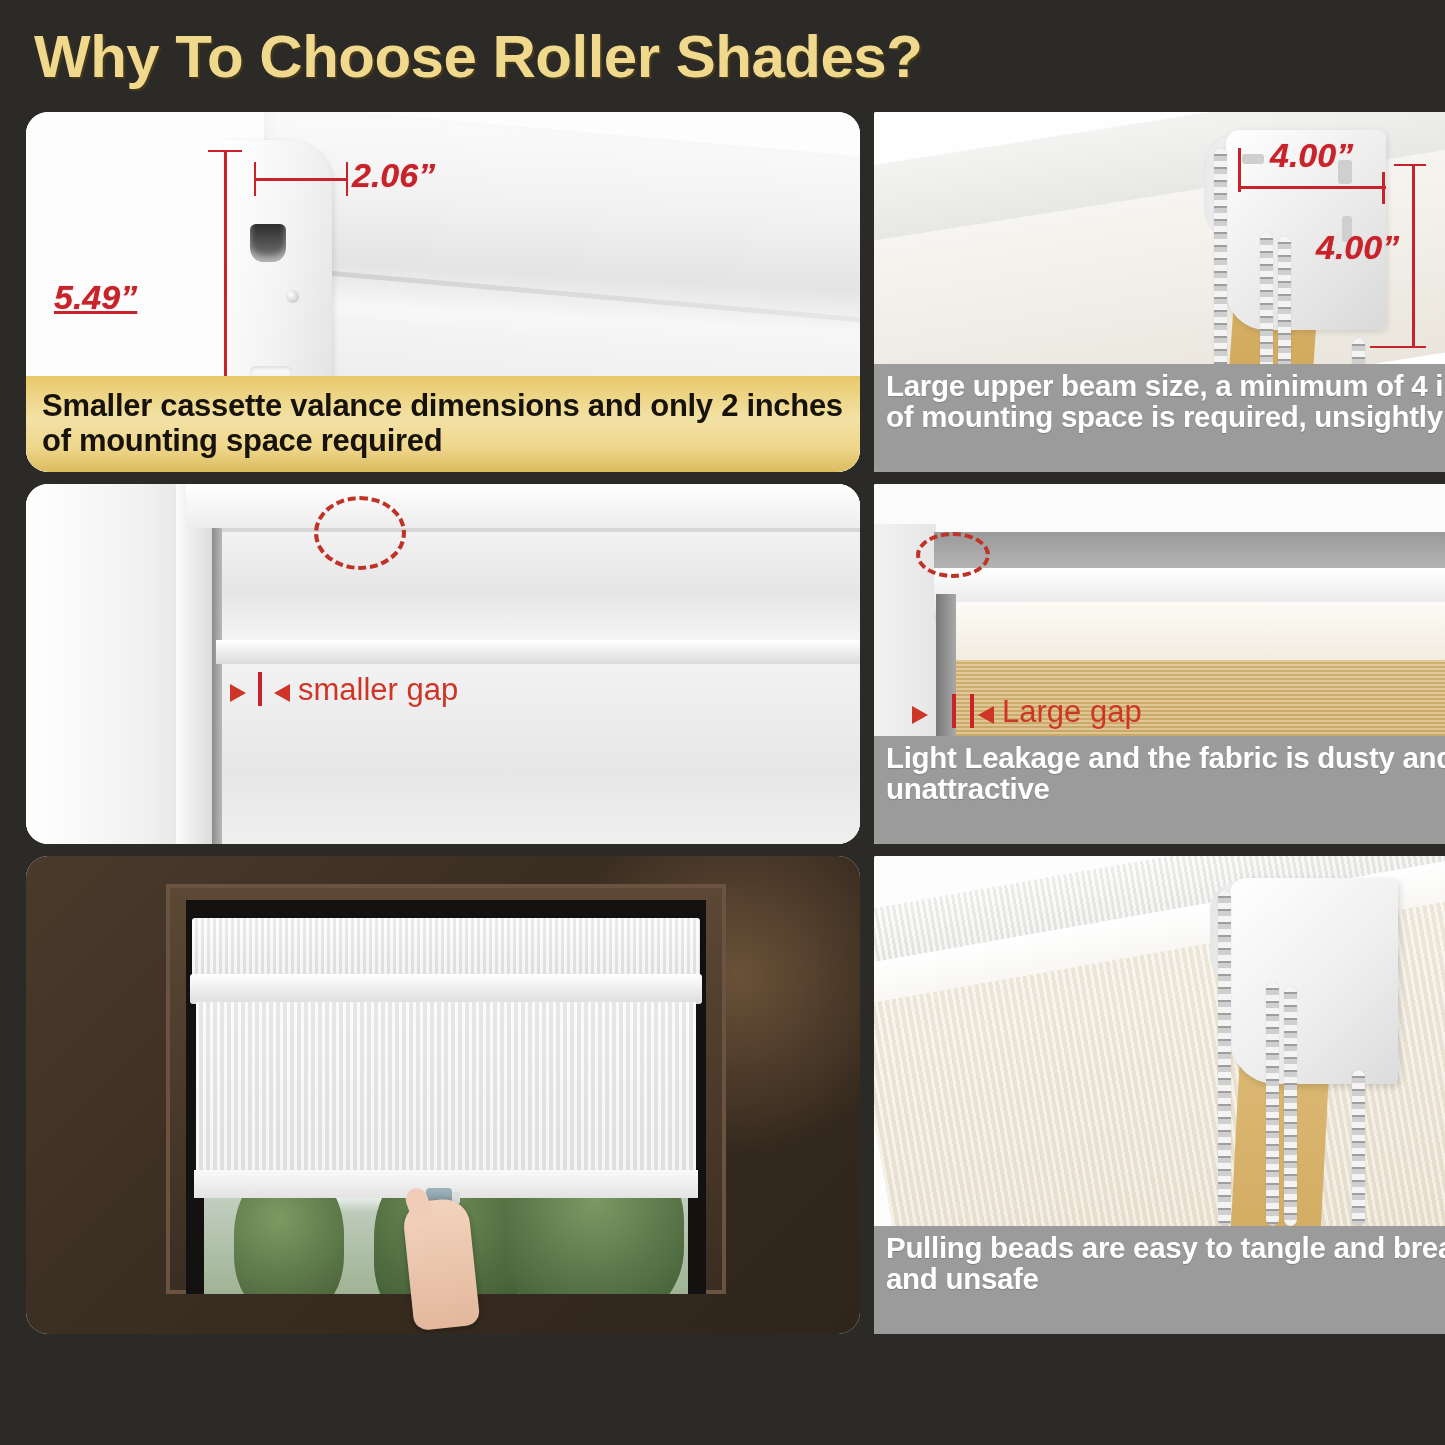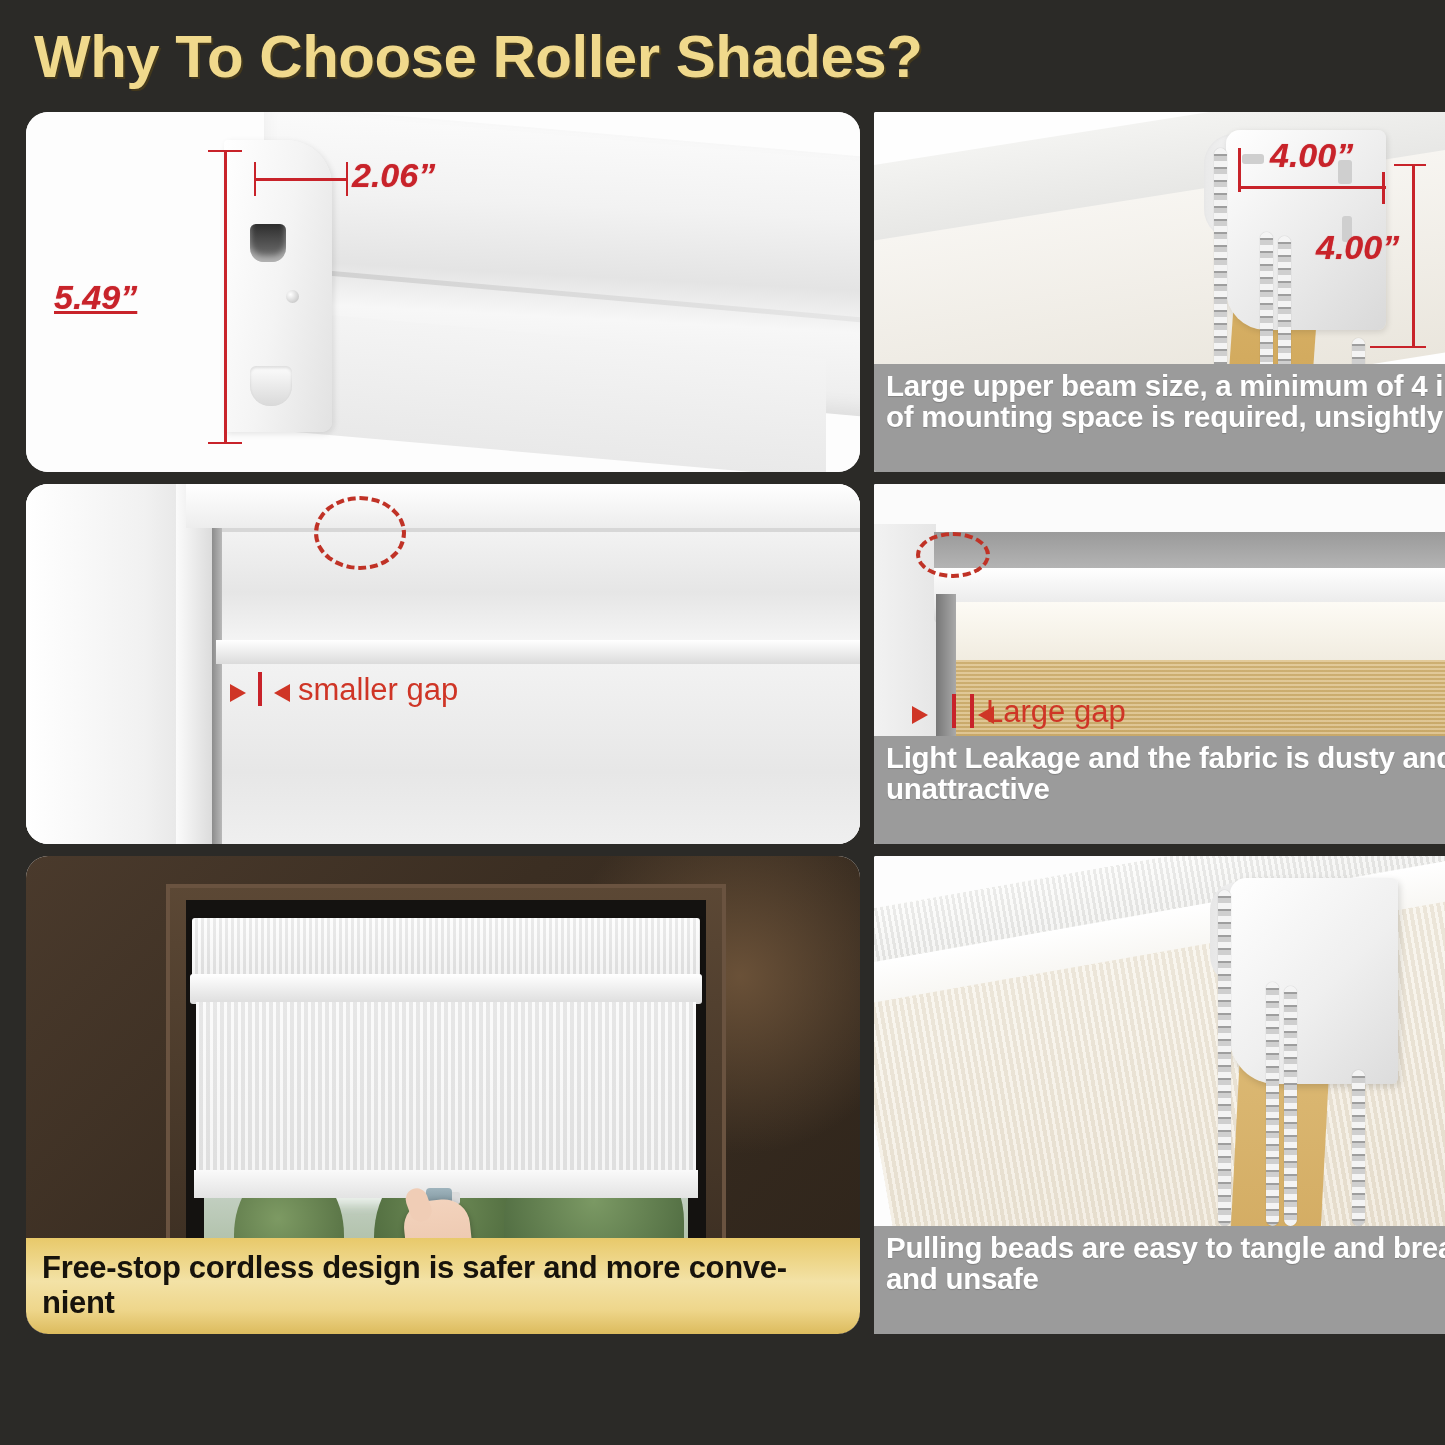--- a/index.html
+++ b/index.html
@@ -248,20 +248,23 @@
     <div class="dim-line" style="left:228px;top:50px;width:2px;height:34px;"></div>
     <div class="dim-line" style="left:320px;top:50px;width:2px;height:34px;"></div>
     <div class="dim-line" style="left:228px;top:66px;width:94px;height:3px;"></div>
     <div class="dim-label" style="left:326px;top:44px;">2.06”</div>
 
     <div class="dim-line" style="left:198px;top:38px;width:3px;height:294px;"></div>
     <div class="dim-line" style="left:182px;top:38px;width:34px;height:2px;"></div>
     <div class="dim-line" style="left:182px;top:330px;width:34px;height:2px;"></div>
     <div class="dim-label" style="left:28px;top:166px;text-decoration:underline;">5.49”</div>
   </div>
+  <div class="cap gold">
+    <div class="txt">Smaller cassette valance dimensions and only 2 inches of mounting space required</div>
+  </div>
 </div>
 
 <div class="panel right r1">
   <div class="photo p2bg">
     <div class="beam-fabric"></div>
     <div class="beam-fabric2"></div>
     <div class="tanfab"></div>
     <div class="roller-disc"></div>
     <div class="roller-disc2"></div>
     <div class="bracket">
@@ -317,21 +320,21 @@
     <div class="p4-white"></div>
     <div class="p4-gapstrip"></div>
     <div class="p4-tan"></div>
 
     <div class="ellipse-hl" style="left:42px;top:48px;width:74px;height:46px;"></div>
 
     <div class="arrow-r" style="left:38px;top:222px;"></div>
     <div class="dim-line" style="left:78px;top:210px;width:4px;height:34px;"></div>
     <div class="dim-line" style="left:96px;top:210px;width:4px;height:34px;"></div>
     <div class="arrow-l" style="left:104px;top:222px;"></div>
-    <div class="gap-label" style="left:112px;top:210px;">Large gap</div>
+    <div class="gap-label" style="left:128px;top:210px;">Large gap</div>
   </div>
   <div class="cap gray">
     <div class="txt">Light Leakage and the fabric is dusty and unattractive</div>
   </div>
 </div>
 
 <div class="panel left r3">
   <div class="photo p5">
     <div class="p5-wallglow"></div>
     <div class="win-frame"></div>
@@ -343,23 +346,20 @@
       <div class="tree t3"></div>
     </div>
     <div class="shade-valance"></div>
     <div class="shade-lip"></div>
     <div class="shade-panel"></div>
     <div class="shade-bottombar"></div>
     <div class="pull-tab"></div>
     <div class="grip"></div>
     <div class="hand"></div>
   </div>
-  <div class="cap gold">
-    <div class="txt">Free-stop cordless design is safer and more conve-nient</div>
-  </div>
 </div>
 
 <div class="panel right r3r">
   <div class="photo p6bg">
     <div class="p6-tube"></div>
     <div class="p6-white"></div>
     <div class="p6-fabric"></div>
     <div class="p6-tan"></div>
     <div class="p6-disc"></div>
     <div class="p6-disc2"></div>

